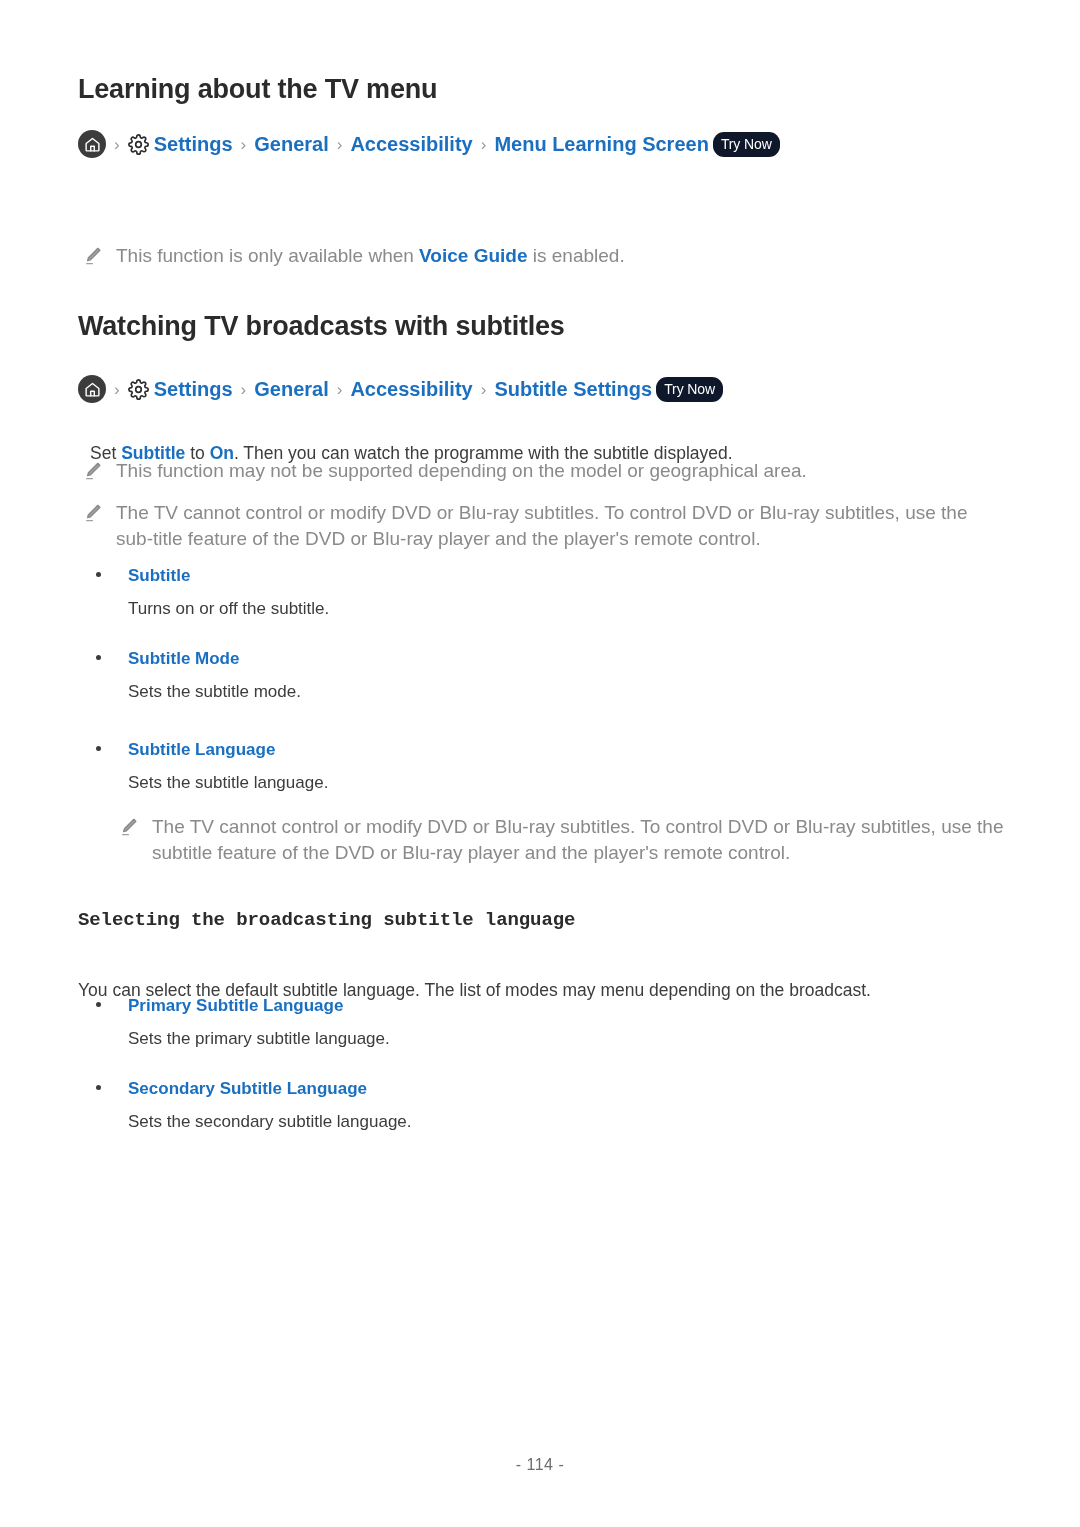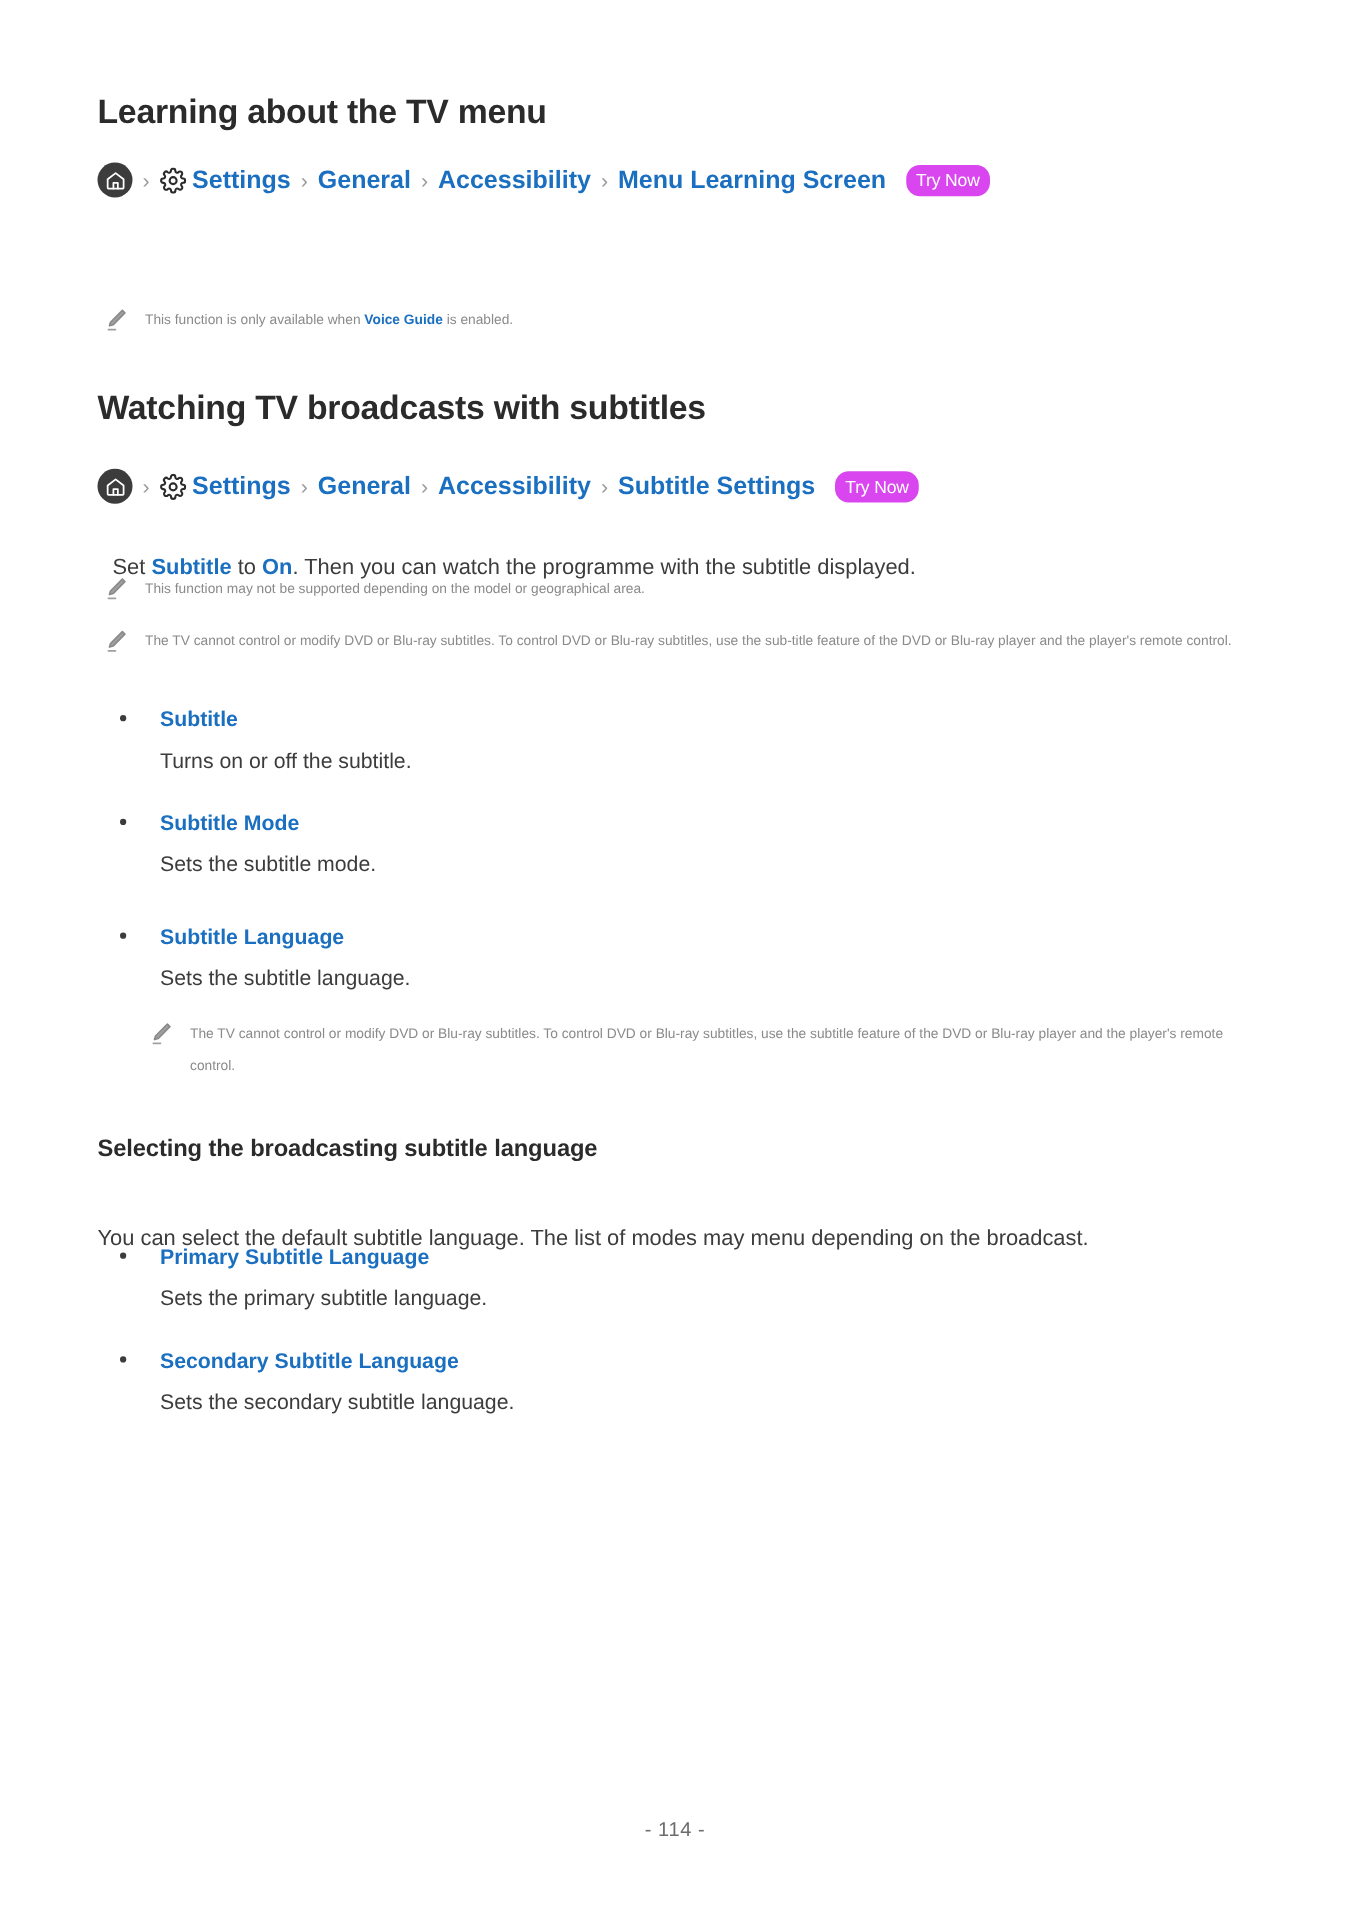--- a/index.html
+++ b/index.html
@@ -36,20 +36,21 @@
 
   h2.sub-title {
     font-size: 19px;
     font-weight: bold;
     color: #2b2b2b;
     margin: 0;
     position: absolute;
     left: 78px;
     top: 909px;
     letter-spacing: -0.1px;
+    font-family: Liberation Mono, monospace;
   }
 
   
   .breadcrumb {
     position: absolute;
     display: flex;
     align-items: center;
     font-size: 20px;
     font-weight: bold;
     white-space: nowrap;
@@ -87,28 +88,28 @@
     margin: 0 8px;
     flex: 0 0 auto;
     line-height: 1;
   }
   .bc-link {
     color: #1a6fc0;
     flex: 0 0 auto;
   }
   .try-now {
     display: inline-block;
-    background: #d946ef;
+    background: #0f172a;
     color: #ffffff;
     font-size: 14px;
     font-weight: normal;
     line-height: 1;
     padding: 5px 8px 6px 8px;
     border-radius: 11px;
-    margin-left: 16px;
+    margin-left: 4px;
     flex: 0 0 auto;
     letter-spacing: -0.1px;
   }
 
   
   .para {
     position: absolute;
     font-size: 17.5px;
     line-height: 34px;
     color: #3c3c3c;
@@ -116,21 +117,21 @@
   .para-learn { left: 78px; top: 174px; width: 912px; }
   .para-set   { left: 90px; top: 420px; width: 912px; margin-top: 16px; }
   .para-select{ left: 78px; top: 955px; width: 912px; }
   .inline-link { color: #1a6fc0; font-weight: bold; }
 
   
   .note {
     position: absolute;
     display: flex;
     align-items: flex-start;
-    font-size: 11px;
+    font-size: 19px;
     line-height: 26px;
     color: #8a8a8a;
   }
   .note .pencil-icon {
     width: 18px;
     height: 22px;
     flex: 0 0 auto;
     margin-right: 14px;
     margin-top: 3px;
   }

